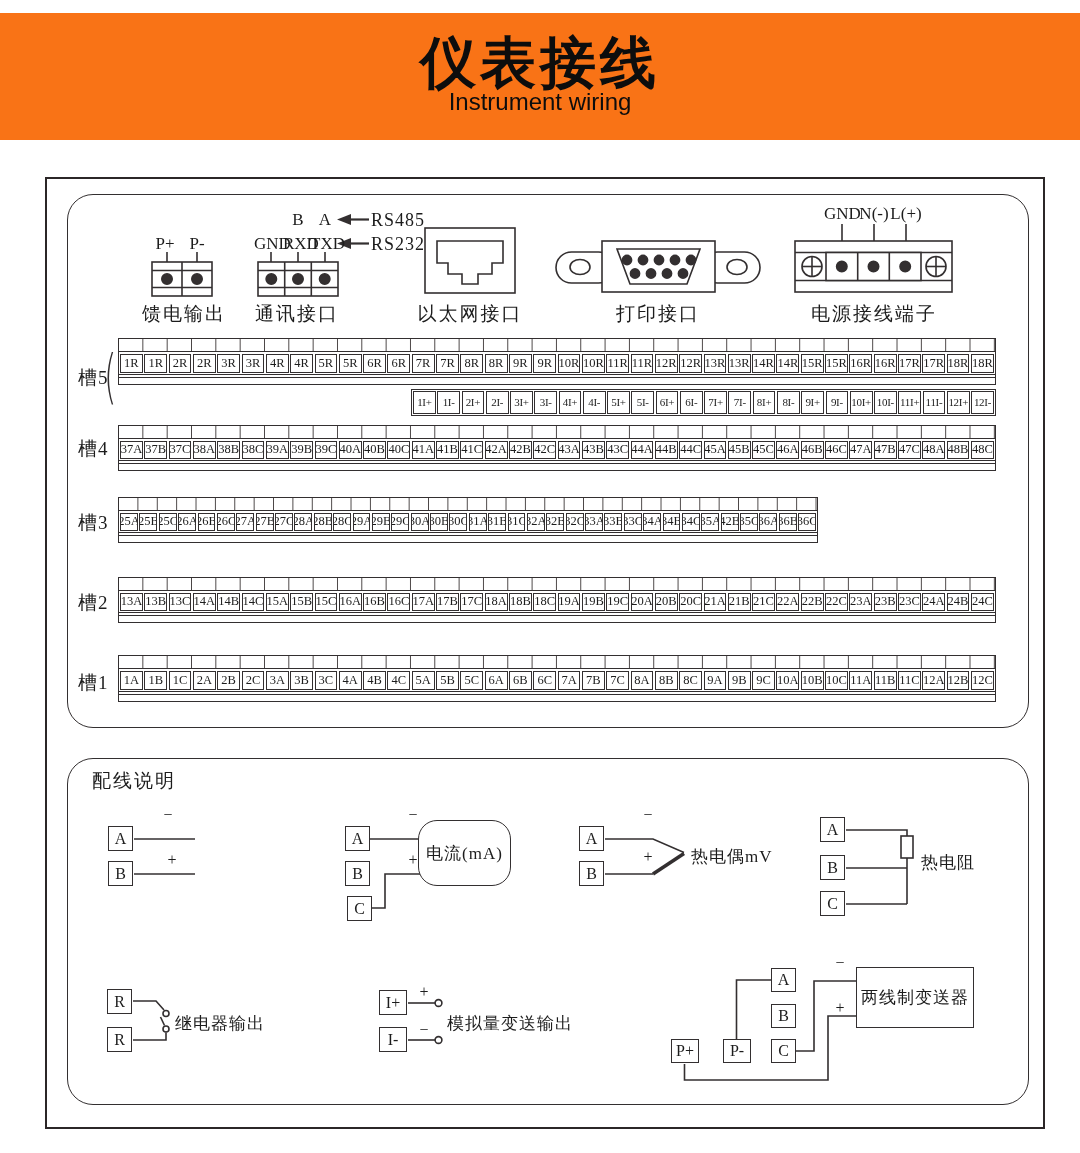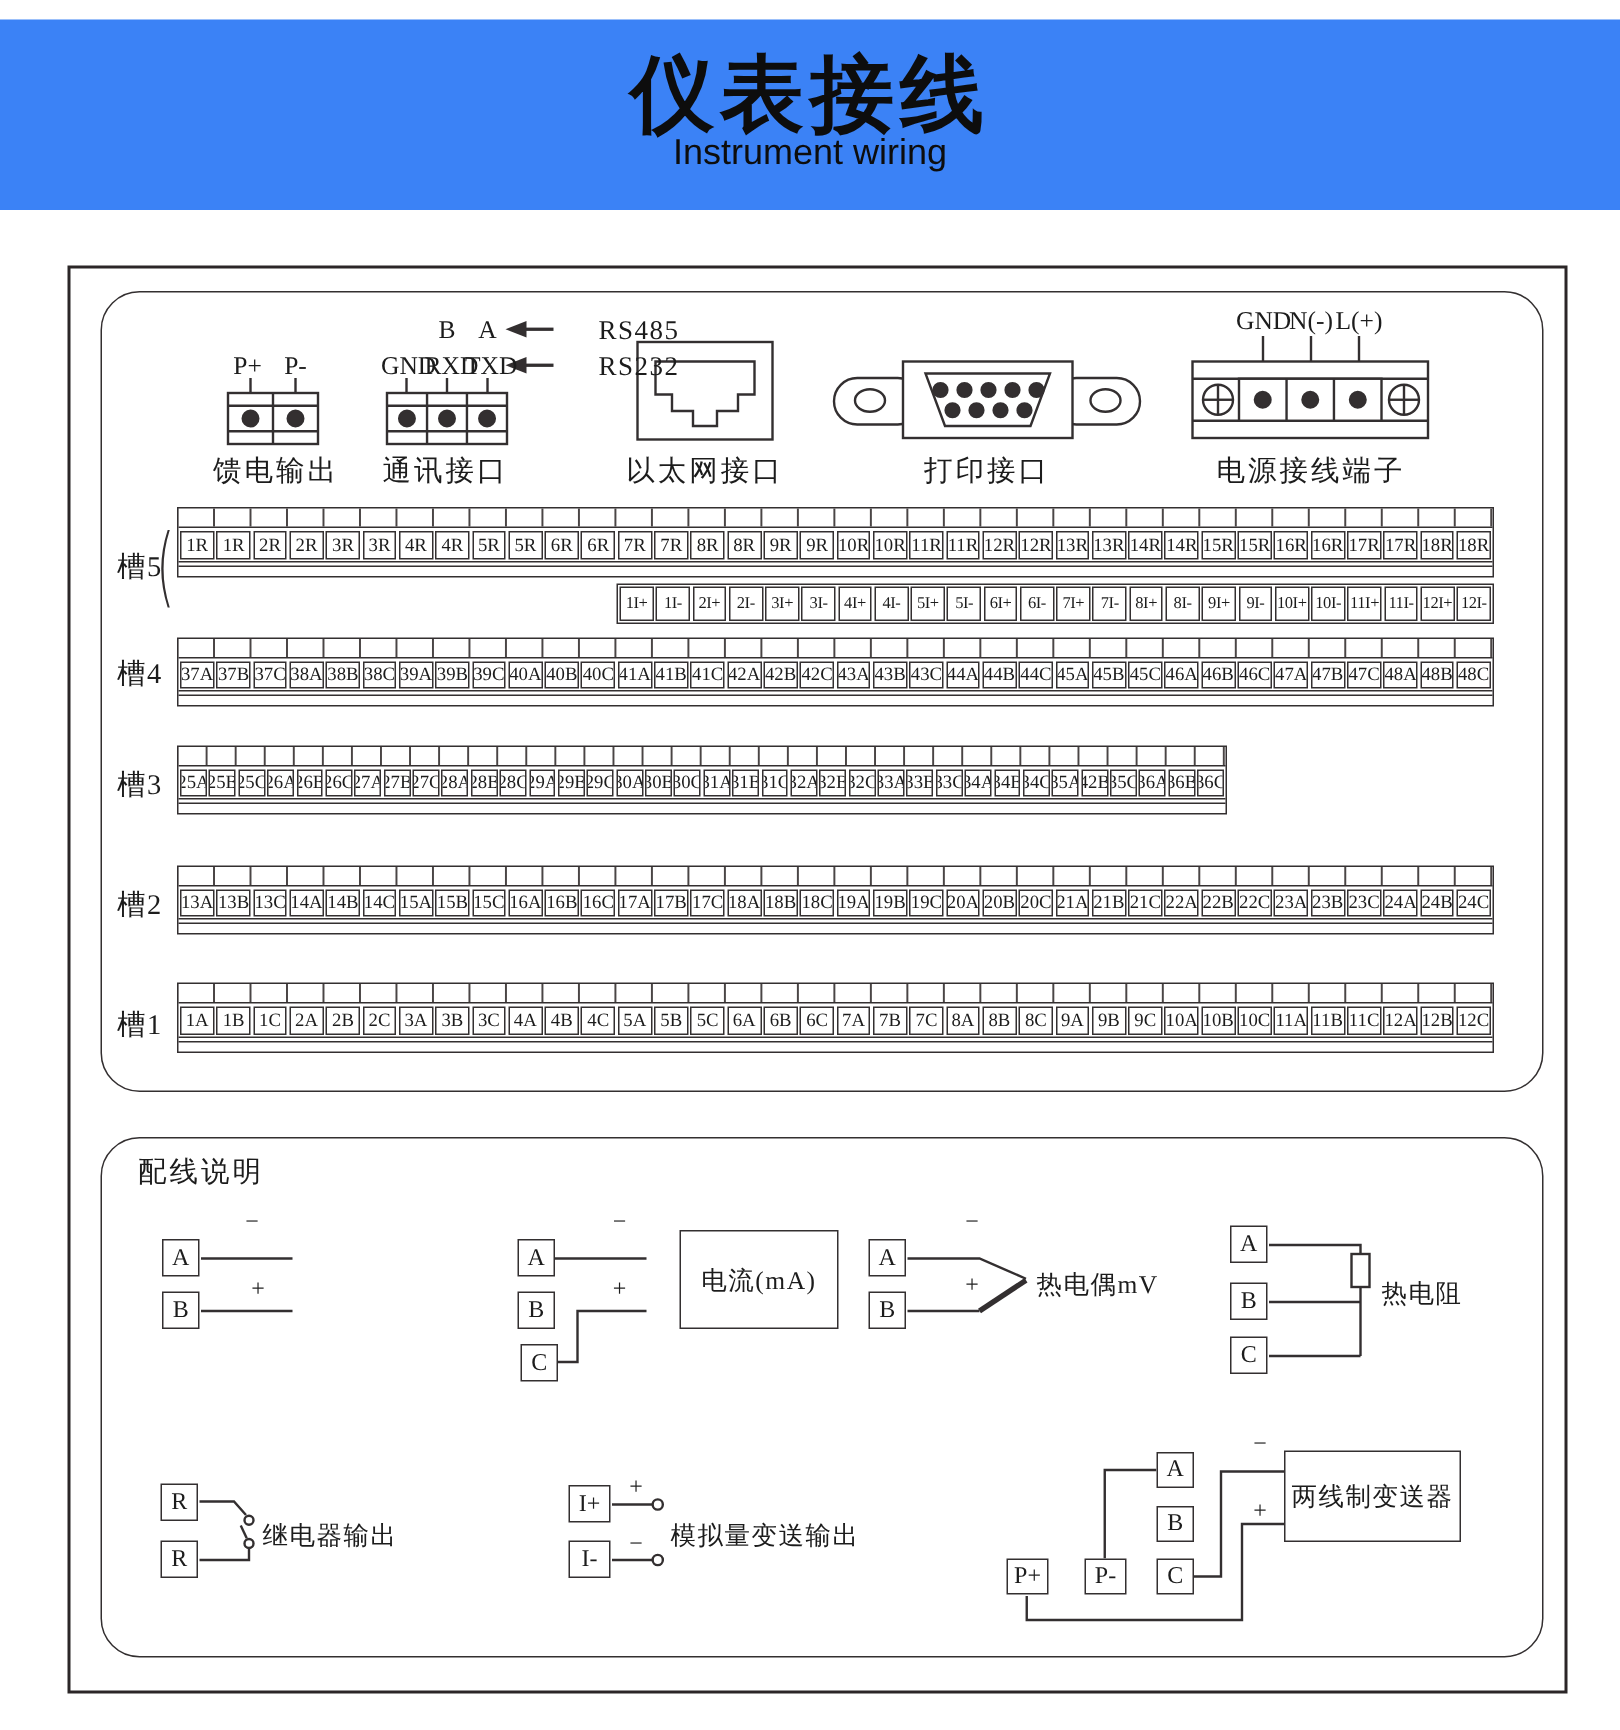--- a/index.html
+++ b/index.html
@@ -1,34 +1,34 @@
 <!DOCTYPE html>
 <html><head>
 <meta charset="utf-8">
 <style>
   html,body{margin:0;padding:0;background:#fff;}
   .page{position:relative;width:1080px;height:1153px;background:#fff;overflow:hidden;
         font-family:"Liberation Serif","DejaVu Serif",serif;color:#1c1c1c;}
   
-  .band{position:absolute;left:0;top:13px;width:1080px;height:127px;background:#3b82f6;text-align:center;}
+  .band{position:absolute;left:0;top:13px;width:1080px;height:127px;background:#f97316;text-align:center;}
   .band-title{display:block;margin-top:20px;font-family:"Liberation Sans","DejaVu Sans",sans-serif;
               font-weight:bold;font-size:56px;line-height:60px;letter-spacing:4px;color:#0d0d0d;}
   .band-sub{display:block;margin-top:-4px;font-family:"Liberation Sans","DejaVu Sans",sans-serif;
             font-size:24px;line-height:26px;color:#0d0d0d;}
   
   .outer-box{position:absolute;left:45px;top:177px;width:1000px;height:952px;border:2.5px solid #2b2627;box-sizing:border-box;background:#fff;}
   .panel{position:absolute;border:1.6px solid #332f30;border-radius:26px;box-sizing:border-box;background:#fff;}
   .panel1{left:67px;top:194px;width:962px;height:534px;}
   .panel2{left:67px;top:758px;width:962px;height:347px;}
   .overlay{position:absolute;left:0;top:0;width:1080px;height:1153px;pointer-events:none;z-index:5;}
   .txt{position:absolute;z-index:8;white-space:nowrap;}
   .ctr{text-align:center;}
   .cn{font-size:19px;letter-spacing:2px;}
   .pin{font-size:17px;}
-  .rs{font-size:18px;letter-spacing:1px;margin-left:28px;}
+  .rs{font-size:18px;letter-spacing:1px;}
   
   .strip{position:absolute;z-index:8;border:1.6px solid #332f30;box-sizing:border-box;background:#fff;
          display:flex;flex-direction:column;}
   .rail-top{height:12px;border-bottom:1px solid #332f30;
             background-image:linear-gradient(90deg,transparent calc(100% - 1px),#4a4545 0);
             background-size:calc(100%/36) 100%;}
   .cells{flex:1;display:flex;gap:1.5px;padding:1.5px 1px;align-items:stretch;}
   .cell{flex:1;min-width:0;border:1px solid #332f30;background:#fff;display:flex;align-items:center;justify-content:center;
         font-size:12.5px;line-height:1;white-space:nowrap;overflow:hidden;}
   .rail-bottom{height:9px;border-top:1px solid #332f30;position:relative;}
@@ -458,21 +458,21 @@
   <div class="term" style="left:108px;top:826px;">A</div>
   <div class="term" style="left:108px;top:861px;">B</div>
   <span class="sign" style="left:158px;top:806px;">−</span>
   <span class="sign" style="left:162px;top:851px;">+</span>
 
   <div class="term" style="left:345px;top:826px;">A</div>
   <div class="term" style="left:345px;top:861px;">B</div>
   <div class="term" style="left:347px;top:896px;">C</div>
   <span class="sign" style="left:403px;top:806px;">−</span>
   <span class="sign" style="left:403px;top:851px;">+</span>
-  <div class="wbox" style="left:453px;top:820px;width:106px;height:66px;">电流(mA)</div>
+  <div class="wbox" style="left:418px;top:820px;width:93px;height:66px;border-radius:19px;">电流(mA)</div>
 
   <div class="term" style="left:579px;top:826px;">A</div>
   <div class="term" style="left:579px;top:861px;">B</div>
   <span class="sign" style="left:638px;top:806px;">−</span>
   <span class="sign" style="left:638px;top:848px;">+</span>
   <span class="dlabel" style="left:691px;top:845px;">热电偶mV</span>
 
   <div class="term" style="left:820px;top:817px;">A</div>
   <div class="term" style="left:820px;top:855px;">B</div>
   <div class="term" style="left:820px;top:891px;">C</div>

